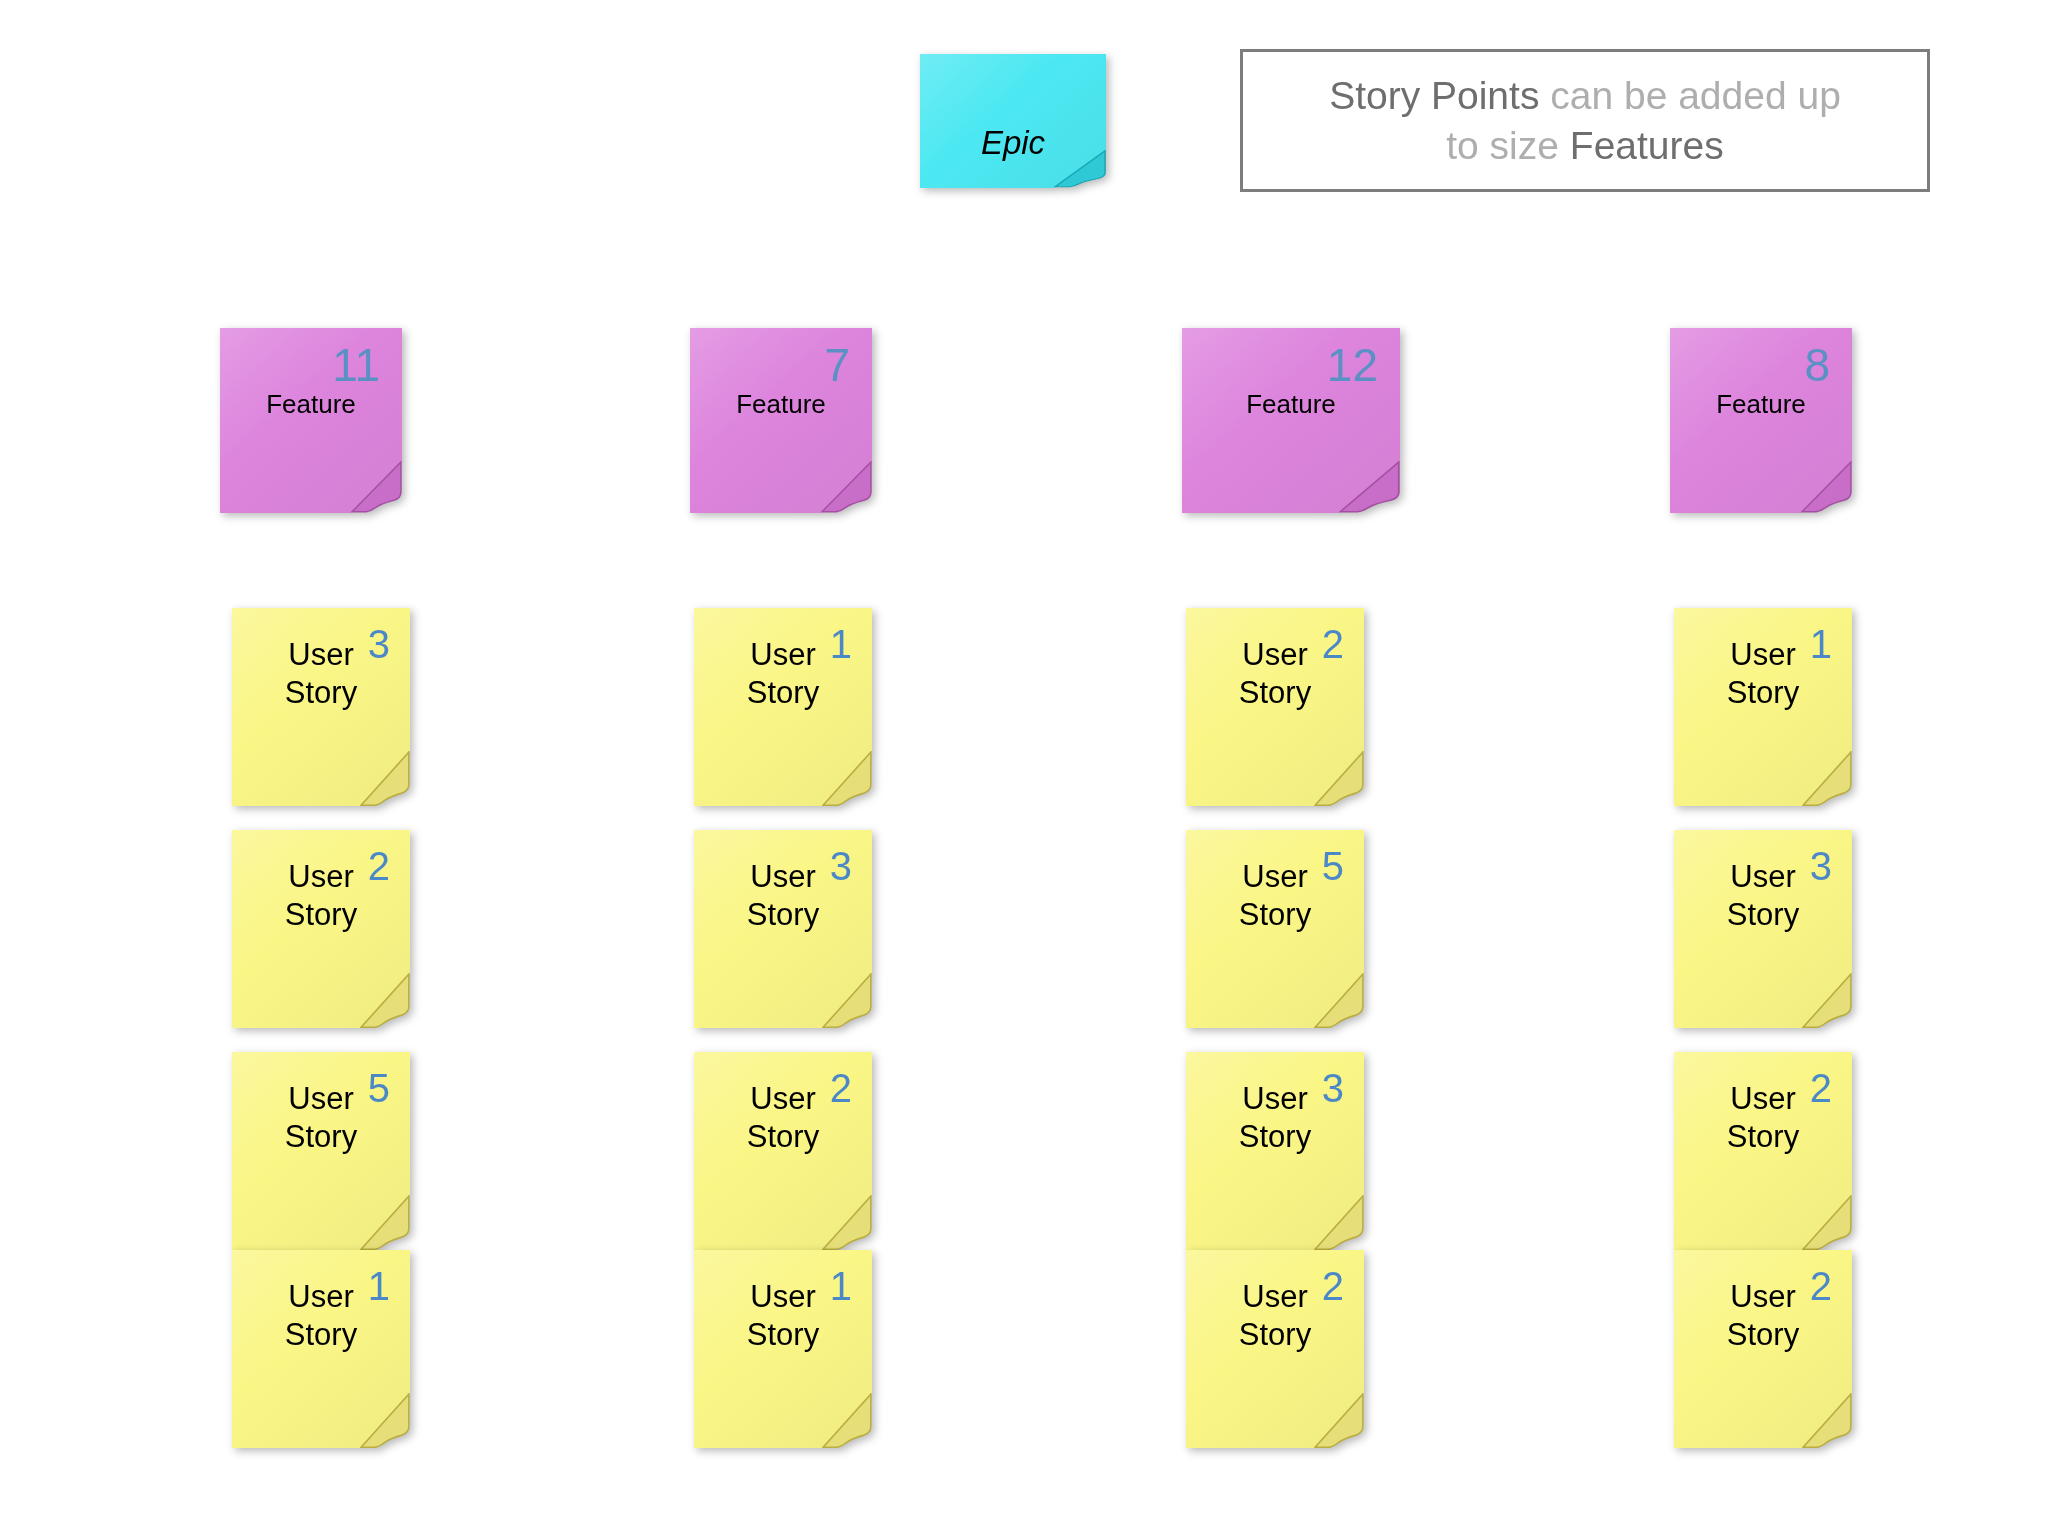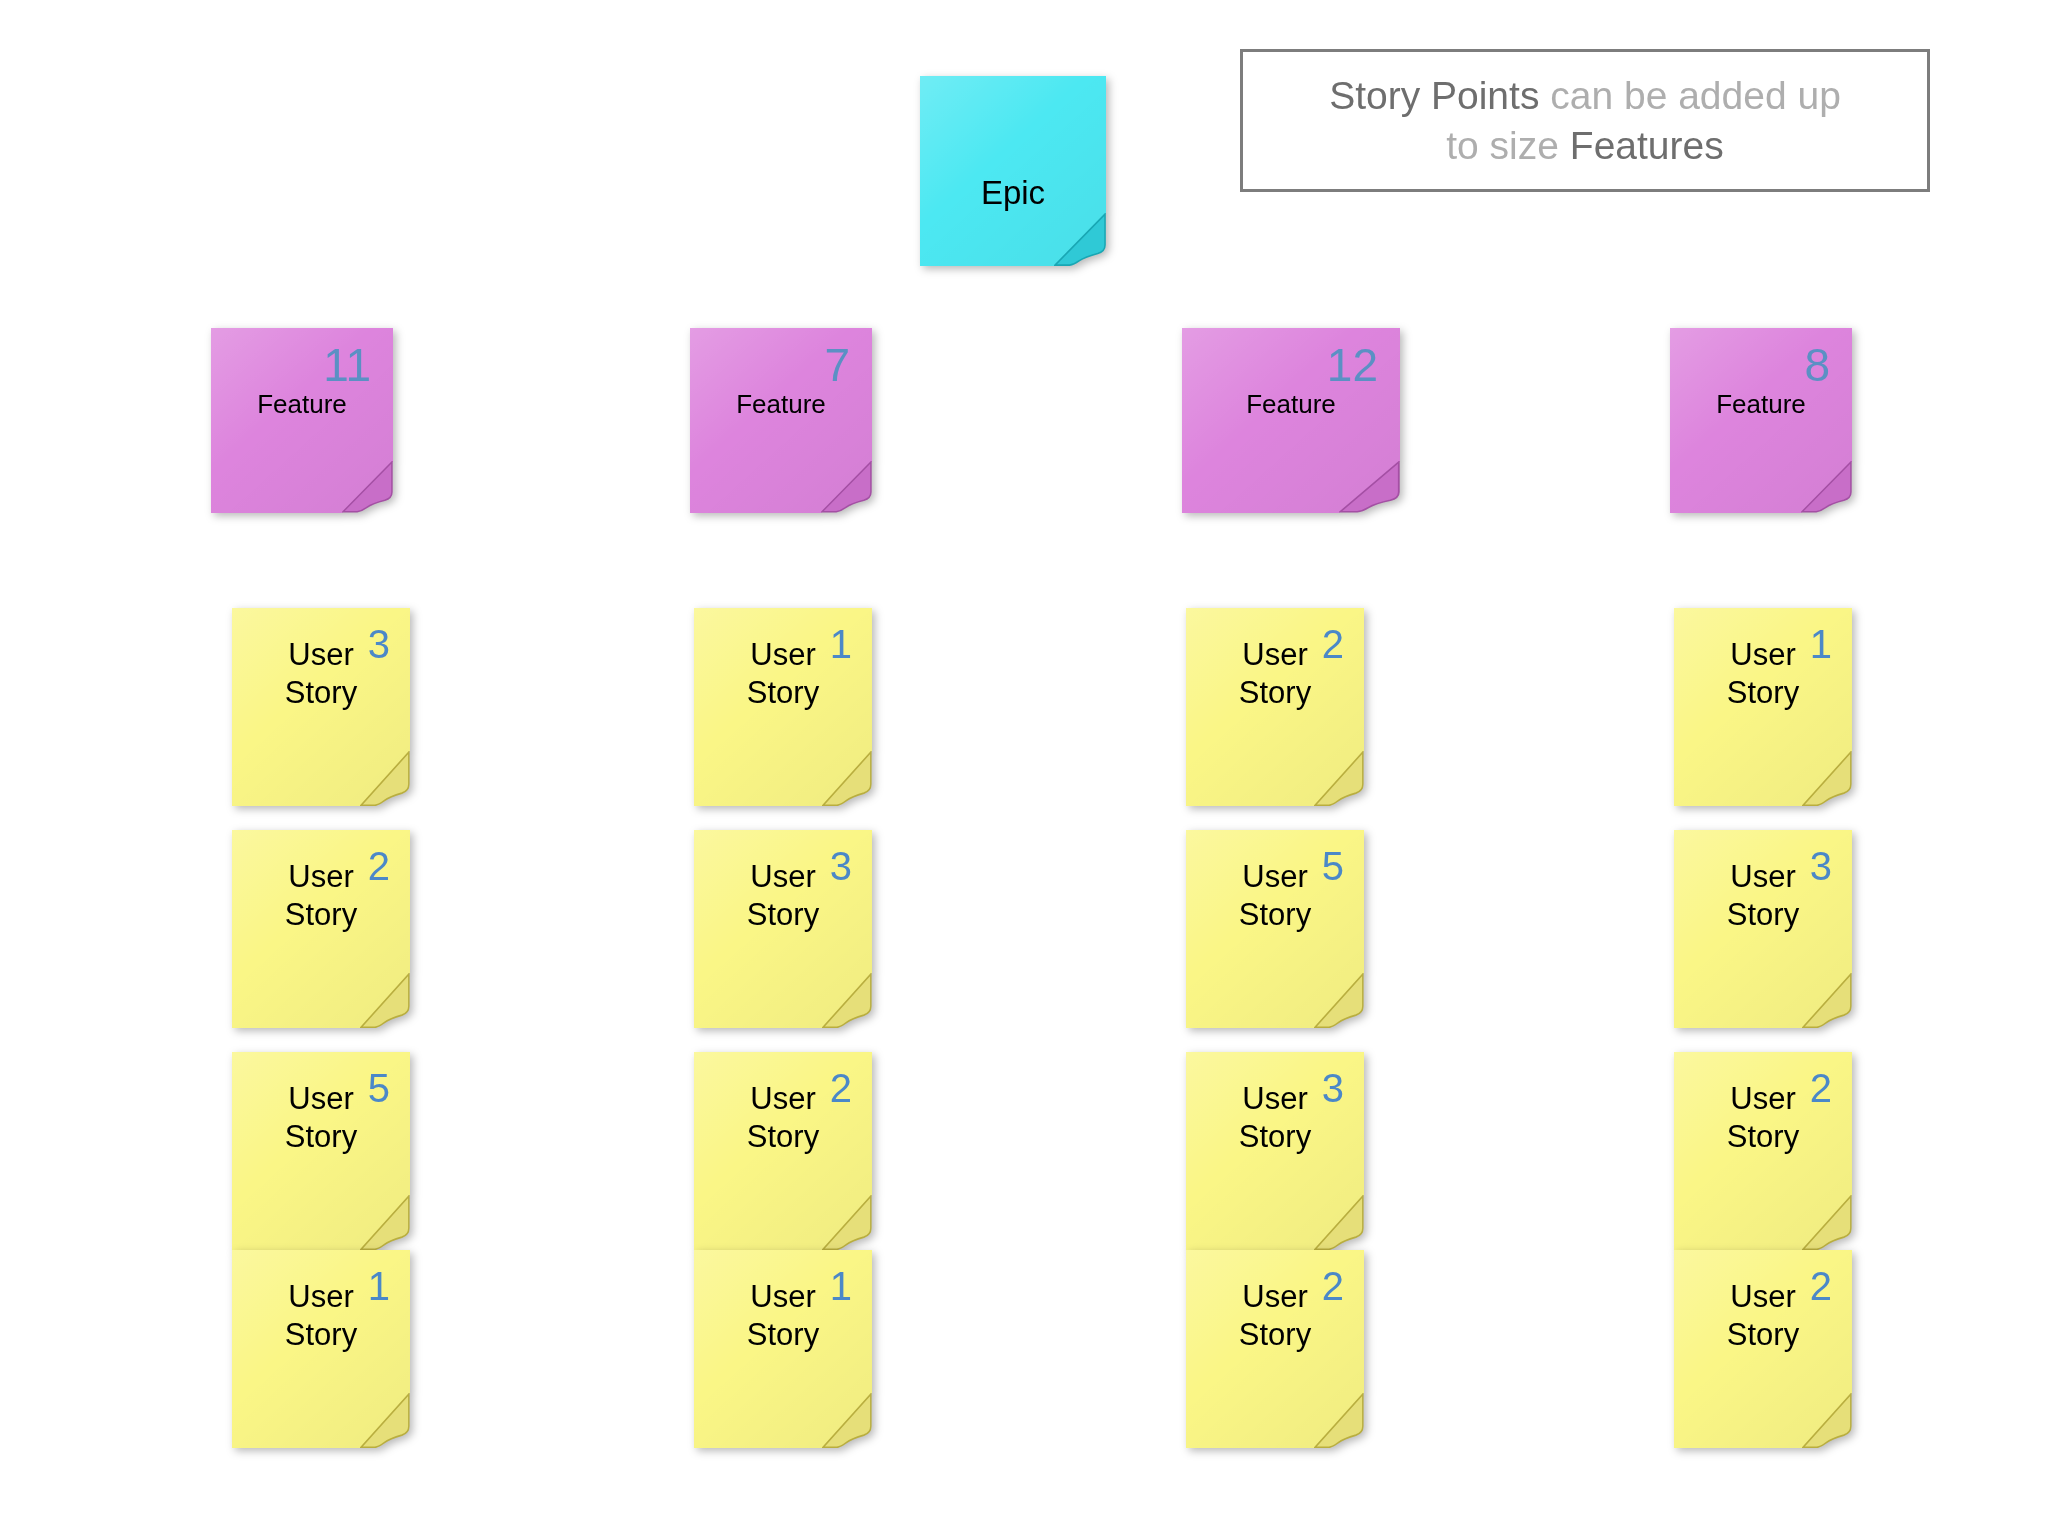--- a/index.html
+++ b/index.html
@@ -127,21 +127,21 @@
     color: #aeaeae;
     font-weight: 400;
   }
   #legend-text .strong { color: #6e6e6e; }
 </style>
 </head>
 <body>
 
 <div id="board">
 
-  <div class="note note-epic" style="left:920px; top:76px; width:186px; height:190px;">
+  <div class="note note-epic" style="left:920px; top:54px; width:186px; height:134px;font-style:italic;">
     <div class="paper"></div>
     <div class="paper-shade"></div>
     <div class="curl">
       <svg viewBox="0 0 100 100" preserveAspectRatio="none">
         <path d="M2,98 L98,2 L98,60 Q98,72 84,76 Q60,82 48,90 Q38,97 30,98 Z" fill="#2fc9d6"></path>
         <path d="M2,98 L98,2 L98,60 Q98,72 84,76 Q60,82 48,90 Q38,97 30,98 Z" fill="none" stroke="#18a7b4" stroke-width="3"></path>
       </svg>
     </div>
     <div class="content">
       <span>Epic</span>
@@ -150,21 +150,21 @@
 
   <div id="legend-box">
     <div id="legend-text">
       <span class="strong">Story Points</span><span> can be added up</span>
       <br>
       <span>to size </span><span class="strong">Features</span>
     </div>
   </div>
 
   <div id="grid-host">
-      <div class="note note-feature" style="left: 211px; top: 328px; width: 182px; height: 185px;">
+      <div class="note note-feature" style="left: 220px; top: 328px; width: 182px; height: 185px;">
         <div class="paper"></div>
         <div class="paper-shade"></div>
         <div class="curl">
           <svg viewBox="0 0 100 100" preserveAspectRatio="none">
             <path d="M2,98 L98,2 L98,60 Q98,72 84,76 Q60,82 48,90 Q38,97 30,98 Z" fill="#c86ec8"></path>
             <path d="M2,98 L98,2 L98,60 Q98,72 84,76 Q60,82 48,90 Q38,97 30,98 Z" fill="none" stroke="#a44fa4" stroke-width="3"></path>
           </svg>
         </div>
         <div class="points">11</div>
         <div class="content">

